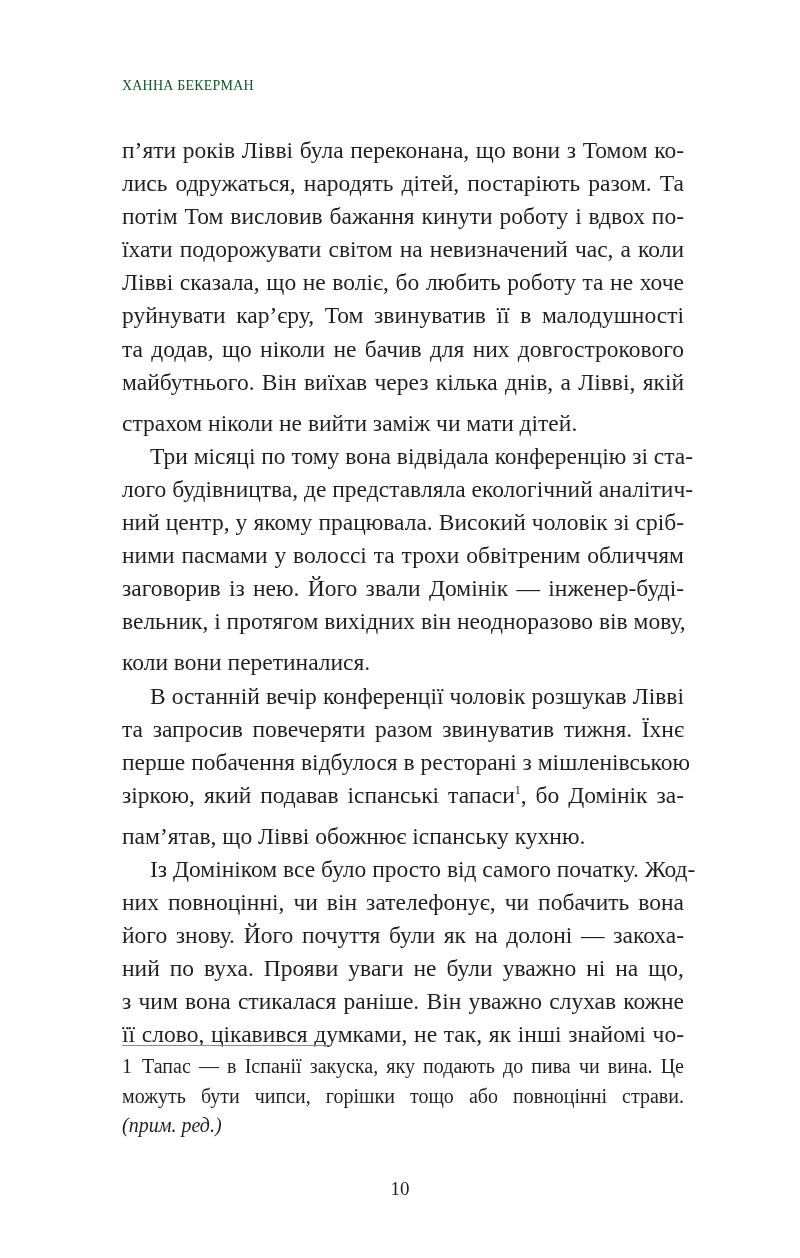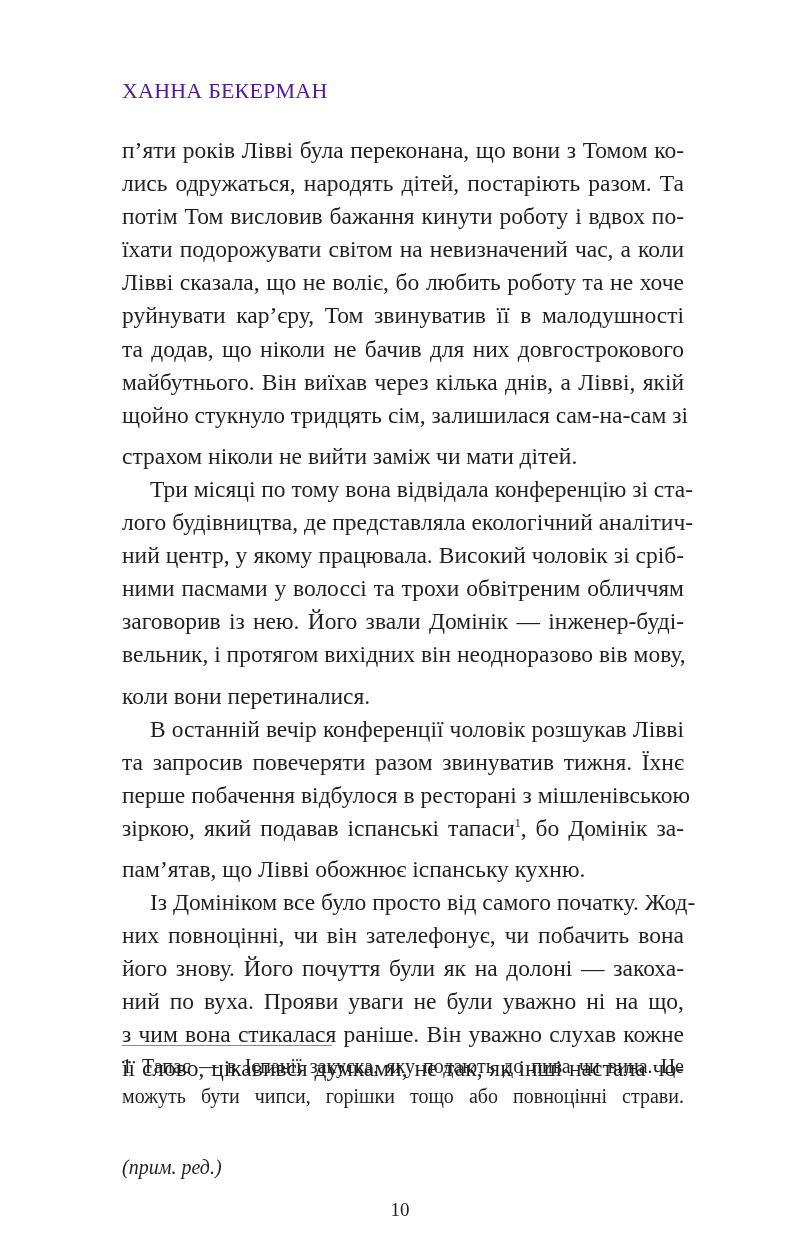--- a/index.html
+++ b/index.html
@@ -1,70 +1,69 @@
 <!DOCTYPE html>
 <html><head>
 <meta charset="utf-8">
 <style>
   html, body { margin: 0; padding: 0; background: #ffffff; }
   body { width: 800px; height: 1258px; position: relative; overflow: hidden;
          font-family: "Liberation Serif", "DejaVu Serif", serif; color: #231f20; }
-  .running-head { position: absolute; left: 122px; top: 78px; font-size: 22px;
-                  letter-spacing: 0.2px; color: #4c1d95; }
+  .running-head { position: absolute; left: 122px; top: 78px; font-size: 14px;
+                  letter-spacing: 0.2px; color: #14532d; }
   .body-text { position: absolute; left: 122px; top: 134px; width: 562px; }
   .line { display: block; font-size: 23.5px; line-height: 33.1px; height: 33.1px;
           white-space: nowrap; text-align: justify; text-align-last: justify; }
   .line.last { text-align-last: left; margin-top: 8px; }
   .line.indent { padding-left: 28px; }
   sup { font-size: 12px; line-height: 0; vertical-align: super; }
   .footnote-rule { position: absolute; left: 122px; top: 1045px; width: 210px;
                    height: 0; border-top: 1px solid #8a8a8a; }
   .footnotes { position: absolute; left: 122px; top: 1052px; width: 562px; }
   .fn-line { display: block; font-size: 20px; line-height: 29.5px; height: 29.5px;
              white-space: nowrap; text-align: justify; text-align-last: justify; }
-  .fn-line.last { text-align-last: left; margin-top: 42px; }
+  .fn-line.last { text-align-last: left; }
   .fn-num { margin-right: 10px; }
   .italic { font-style: italic; }
   .page-number { position: absolute; left: 0; width: 800px; top: 1178px;
-                 text-align: center; font-size: 19px; margin-top: 21px; }
+                 text-align: center; font-size: 19px; }
 </style>
 </head>
 <body>
 
 <div class="running-head">ХАННА БЕКЕРМАН</div>
 
 <div class="body-text" id="body-text">
     <span class="line"><span>п’яти років Лівві була переконана, що вони з Томом ко-</span></span>
     <span class="line"><span>лись одружаться, народять дітей, постаріють разом. Та</span></span>
     <span class="line"><span>потім Том висловив бажання кинути роботу і вдвох по-</span></span>
     <span class="line"><span>їхати подорожувати світом на невизначений час, а коли</span></span>
     <span class="line"><span>Лівві сказала, що не воліє, бо любить роботу та не хоче</span></span>
     <span class="line"><span>руйнувати кар’єру, Том звинуватив її в малодушності</span></span>
     <span class="line"><span>та додав, що ніколи не бачив для них довгострокового</span></span>
     <span class="line"><span>майбутнього. Він виїхав через кілька днів, а Лівві, якій</span></span>
-    <span class="line"><span>щойно стукнуло тридцять сім, залишилася сам-на-сам зі</span></span>
     <span class="line last"><span>страхом ніколи не вийти заміж чи мати дітей.</span></span>
     <span class="line indent"><span>Три місяці по тому вона відвідала конференцію зі ста-</span></span>
     <span class="line"><span>лого будівництва, де представляла екологічний аналітич-</span></span>
     <span class="line"><span>ний центр, у якому працювала. Високий чоловік зі сріб-</span></span>
     <span class="line"><span>ними пасмами у волоссі та трохи обвітреним обличчям</span></span>
     <span class="line"><span>заговорив із нею. Його звали Домінік — інженер-буді-</span></span>
     <span class="line"><span>вельник, і протягом вихідних він неодноразово вів мову,</span></span>
     <span class="line last"><span>коли вони перетиналися.</span></span>
     <span class="line indent"><span>В останній вечір конференції чоловік розшукав Лівві</span></span>
     <span class="line"><span>та запросив повечеряти разом звинуватив тижня. Їхнє</span></span>
     <span class="line"><span>перше побачення відбулося в ресторані з мішленівською</span></span>
     <span class="line"><span>зіркою, який подавав іспанські тапаси</span><sup>1</sup><span>, бо Домінік за-</span></span>
     <span class="line last"><span>пам’ятав, що Лівві обожнює іспанську кухню.</span></span>
     <span class="line indent"><span>Із Домініком все було просто від самого початку. Жод-</span></span>
     <span class="line"><span>них повноцінні, чи він зателефонує, чи побачить вона</span></span>
     <span class="line"><span>його знову. Його почуття були як на долоні — закоха-</span></span>
     <span class="line"><span>ний по вуха. Прояви уваги не були уважно ні на що,</span></span>
     <span class="line"><span>з чим вона стикалася раніше. Він уважно слухав кожне</span></span>
-    <span class="line"><span>її слово, цікавився думками, не так, як інші настала чо-</span></span>
+    <span class="line"><span>її слово, цікавився думками, не так, як інші знайомі чо-</span></span>
   </div>
 
 <div class="footnote-rule"></div>
 
 <div class="footnotes">
   <span class="fn-line"><span class="fn-num">1</span><span>Тапас — в Іспанії закуска, яку подають до пива чи вина. Це</span></span>
   <span class="fn-line">можуть бути чипси, горішки тощо або повноцінні страви.</span>
   <span class="fn-line last italic">(прим. ред.)</span>
 </div>
 

